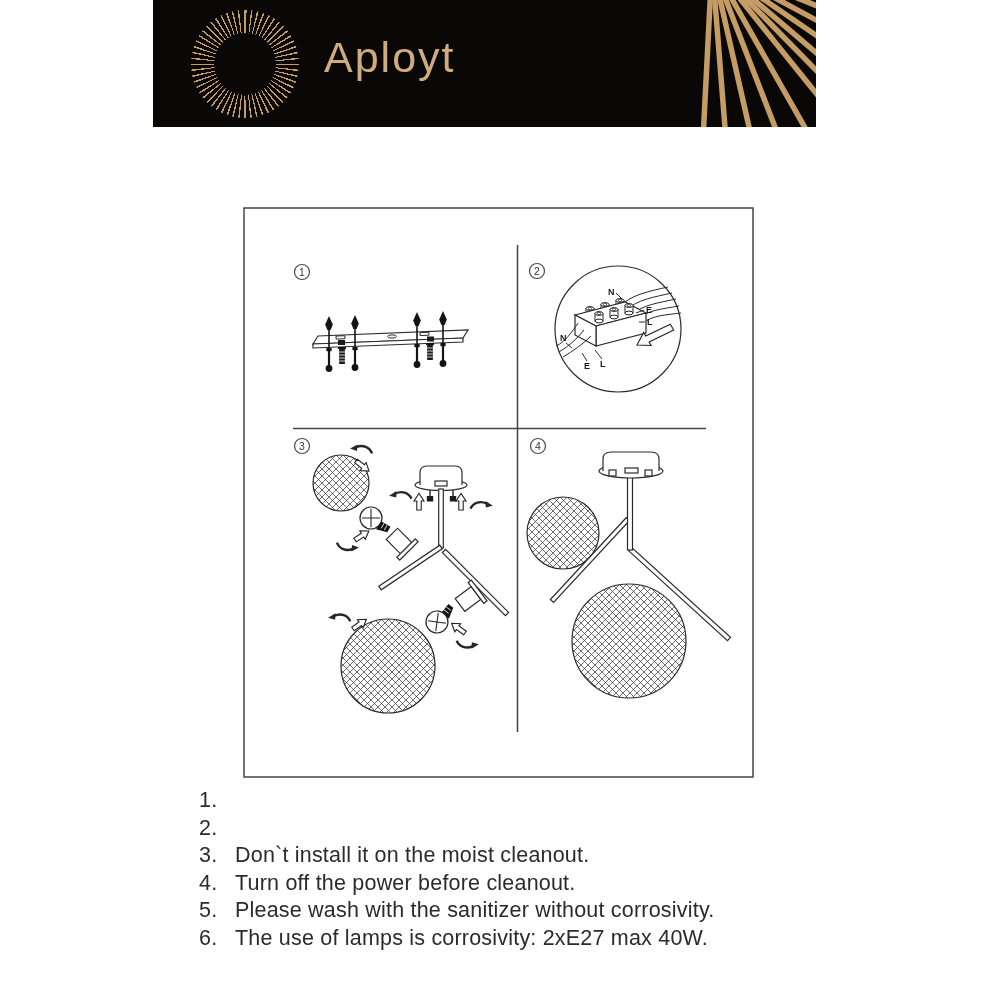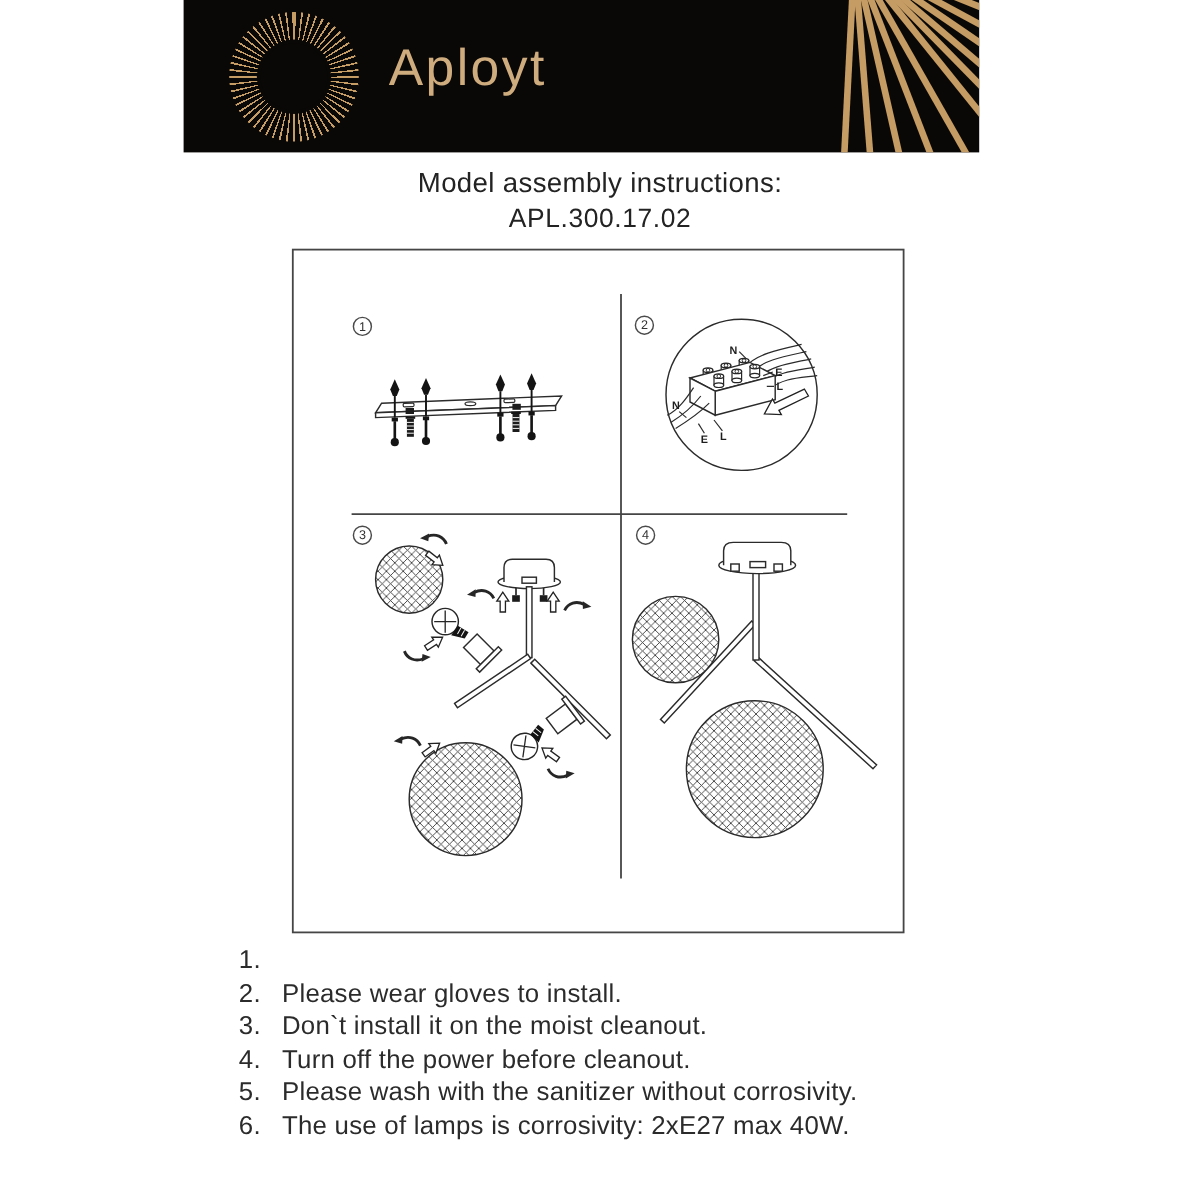--- a/index.html
+++ b/index.html
@@ -64,24 +64,20 @@
         <line x1="175" y1="-36" x2="318" y2="110"></line>
         <line x1="175" y1="-36" x2="318" y2="86"></line>
         <line x1="175" y1="-36" x2="318" y2="62"></line>
         <line x1="175" y1="-36" x2="318" y2="41"></line>
         <line x1="175" y1="-36" x2="318" y2="21"></line>
         <line x1="175" y1="-36" x2="318" y2="4"></line>
       </g>
     </svg>
   </div>
 
-  <div class="title-block">
-    <div class="title1">Model assembly instructions:</div>
-    <div class="title2">APL.300.17.02</div>
-  </div>
 
   <svg class="diagram" width="1000" height="1000" viewBox="0 0 1000 1000">
     <defs>
       <pattern id="mesh" width="7" height="7" patternUnits="userSpaceOnUse">
         <rect width="7" height="7" fill="#fff"></rect>
         <path d="M0,7 L7,0 M0,0 L7,7" stroke="#2f2f2f" stroke-width="0.7"></path>
       </pattern>
       <polygon id="ha" points="0,-2.2 9,-2.2 9,-5 16.5,0 9,5 9,2.2 0,2.2" fill="#fff" stroke="#222" stroke-width="1.1"></polygon>
       <g id="ca">
         <path d="M4,-1 C10,-5.5 17,-4.5 21,1" fill="none" stroke="#262626" stroke-width="2.4"></path>
@@ -266,21 +262,20 @@
       </g>
     </g>
   </svg>
 
   <div class="instructions">
     <div class="instr-row">
       <span class="inum">1.</span>
     </div>
     <div class="instr-row">
       <span class="inum">2.</span>
-      <span class="itext">Please wear gloves to install.</span>
     </div>
     <div class="instr-row">
       <span class="inum">3.</span>
       <span class="itext">Don`t install it on the moist cleanout.</span>
     </div>
     <div class="instr-row">
       <span class="inum">4.</span>
       <span class="itext">Turn off the power before cleanout.</span>
     </div>
     <div class="instr-row">

